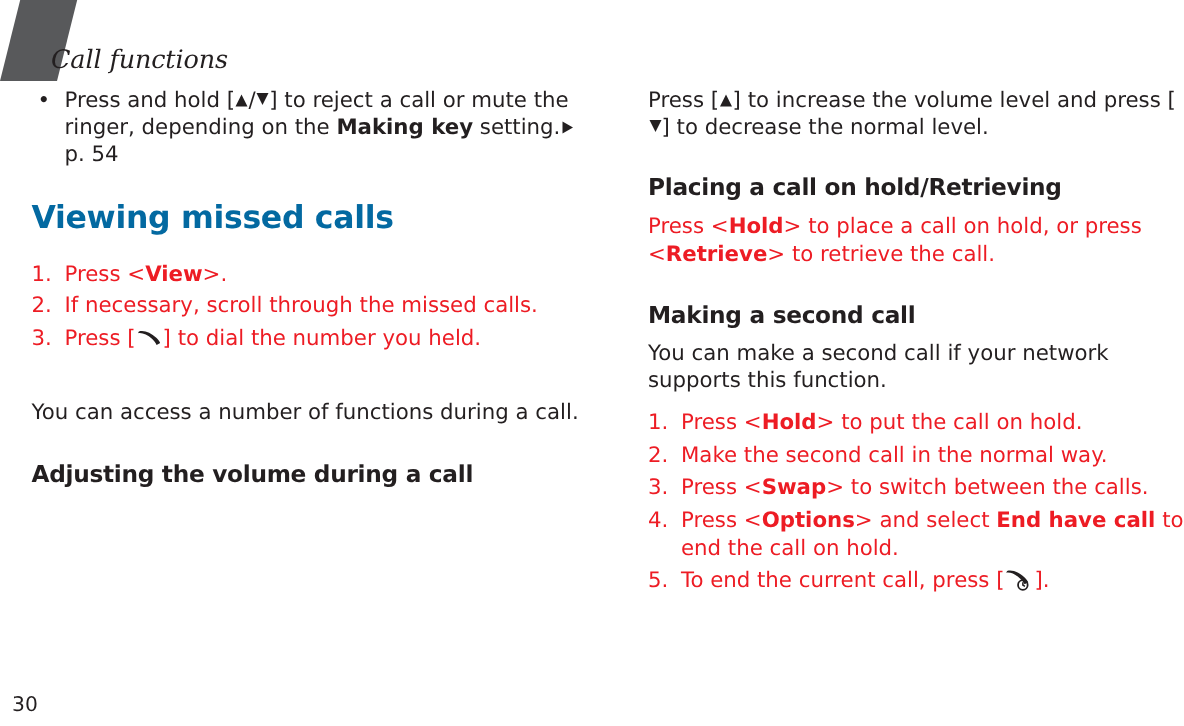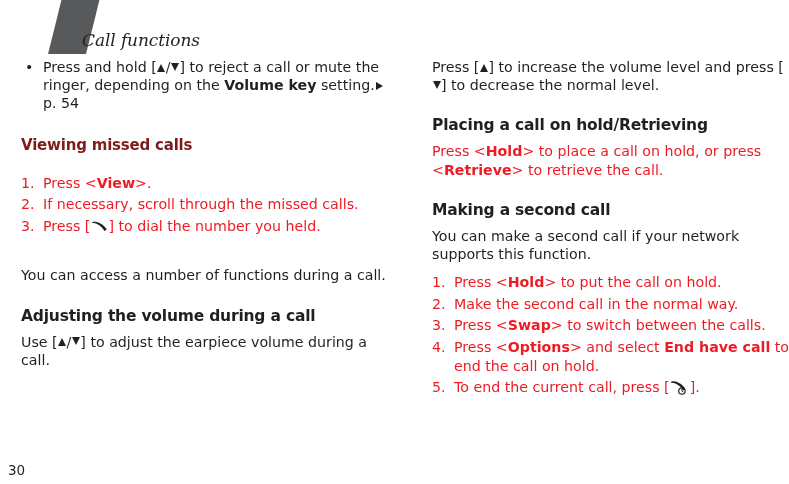--- a/index.html
+++ b/index.html
@@ -17,21 +17,20 @@
     -webkit-font-smoothing: antialiased;
   }
 
   
   .page-header {
     position: absolute;
     left: 0;
     top: 0;
     width: 715px;
     height: 56px;
-    margin-left: 48px;
   }
   .header-bar {
     position: absolute;
     left: 0px;
     top: -2px;
     width: 38px;
     height: 56px;
     background: #58595b;
     transform: skewX(-14deg);
     transform-origin: bottom left;
@@ -57,26 +56,26 @@
   }
   .col {
     position: absolute;
     top: 0;
   }
   .col-left  { left: 21px;  width: 369px; }
   .col-right { left: 432px; width: 360px; }
 
   
   h2.sec-head {
-    font-size: 15px;
+    font-size: 21px;
     font-weight: bold;
     line-height: 21px;
     margin: 0;
     padding: 0;
-    color: #7f1d1d;
+    color: #0369a1;
     letter-spacing: -0.2px;
   }
   h3.sub-head {
     font-size: 15.5px;
     font-weight: bold;
     line-height: 18px;
     margin: 0;
     padding: 0;
     color: #231f20;
     letter-spacing: -0.2px;
@@ -192,21 +191,21 @@
   <div class="header-bar"></div>
   <div class="header-title">Call functions</div>
 </div>
 
 <div class="columns">
 
   <div class="col col-left">
 
     <ul class="bullets">
       <li>
-        <span class="bullet-dot">•</span><span>Press and hold [</span><span class="tri-up"></span><span>/</span><span class="tri-down"></span><span>] to reject a call or mute the ringer, depending on the </span><b>Volume key</b><span> setting.</span><span class="tri-right"></span><span>p. 54</span>
+        <span class="bullet-dot">•</span><span>Press and hold [</span><span class="tri-up"></span><span>/</span><span class="tri-down"></span><span>] to reject a call or mute the ringer, depending on the </span><b>Making key</b><span> setting.</span><span class="tri-right"></span><span>p. 54</span>
       </li>
     </ul>
 
     <div class="sp-22"></div>
 
     <h2 class="sec-head">Viewing missed calls</h2>
     <div class="sp-8"></div>
     <div class="sp-10"></div>
 
     <ol class="steps red">
@@ -225,21 +224,20 @@
 
     <div class="sp-20"></div>
 
     <div class="sp-8"></div>
     <p class="body">You can access a number of functions during a call.</p>
 
     <div class="sp-22"></div>
 
     <h3 class="sub-head">Adjusting the volume during a call</h3>
     <div class="sp-8"></div>
-    <p class="body"><span>Use [</span><span class="tri-up"></span><span>/</span><span class="tri-down"></span><span>] to adjust the earpiece volume during a call.</span></p>
   </div>
 
   <div class="col col-right">
 
     <p class="body"><span>Press [</span><span class="tri-up"></span><span>] to increase the volume level and press [</span><span class="tri-down"></span><span>] to decrease the normal level.</span></p>
 
     <div class="sp-22"></div>
 
     <h3 class="sub-head">Placing a call on hold/Retrieving</h3>
     <div class="sp-8"></div>

